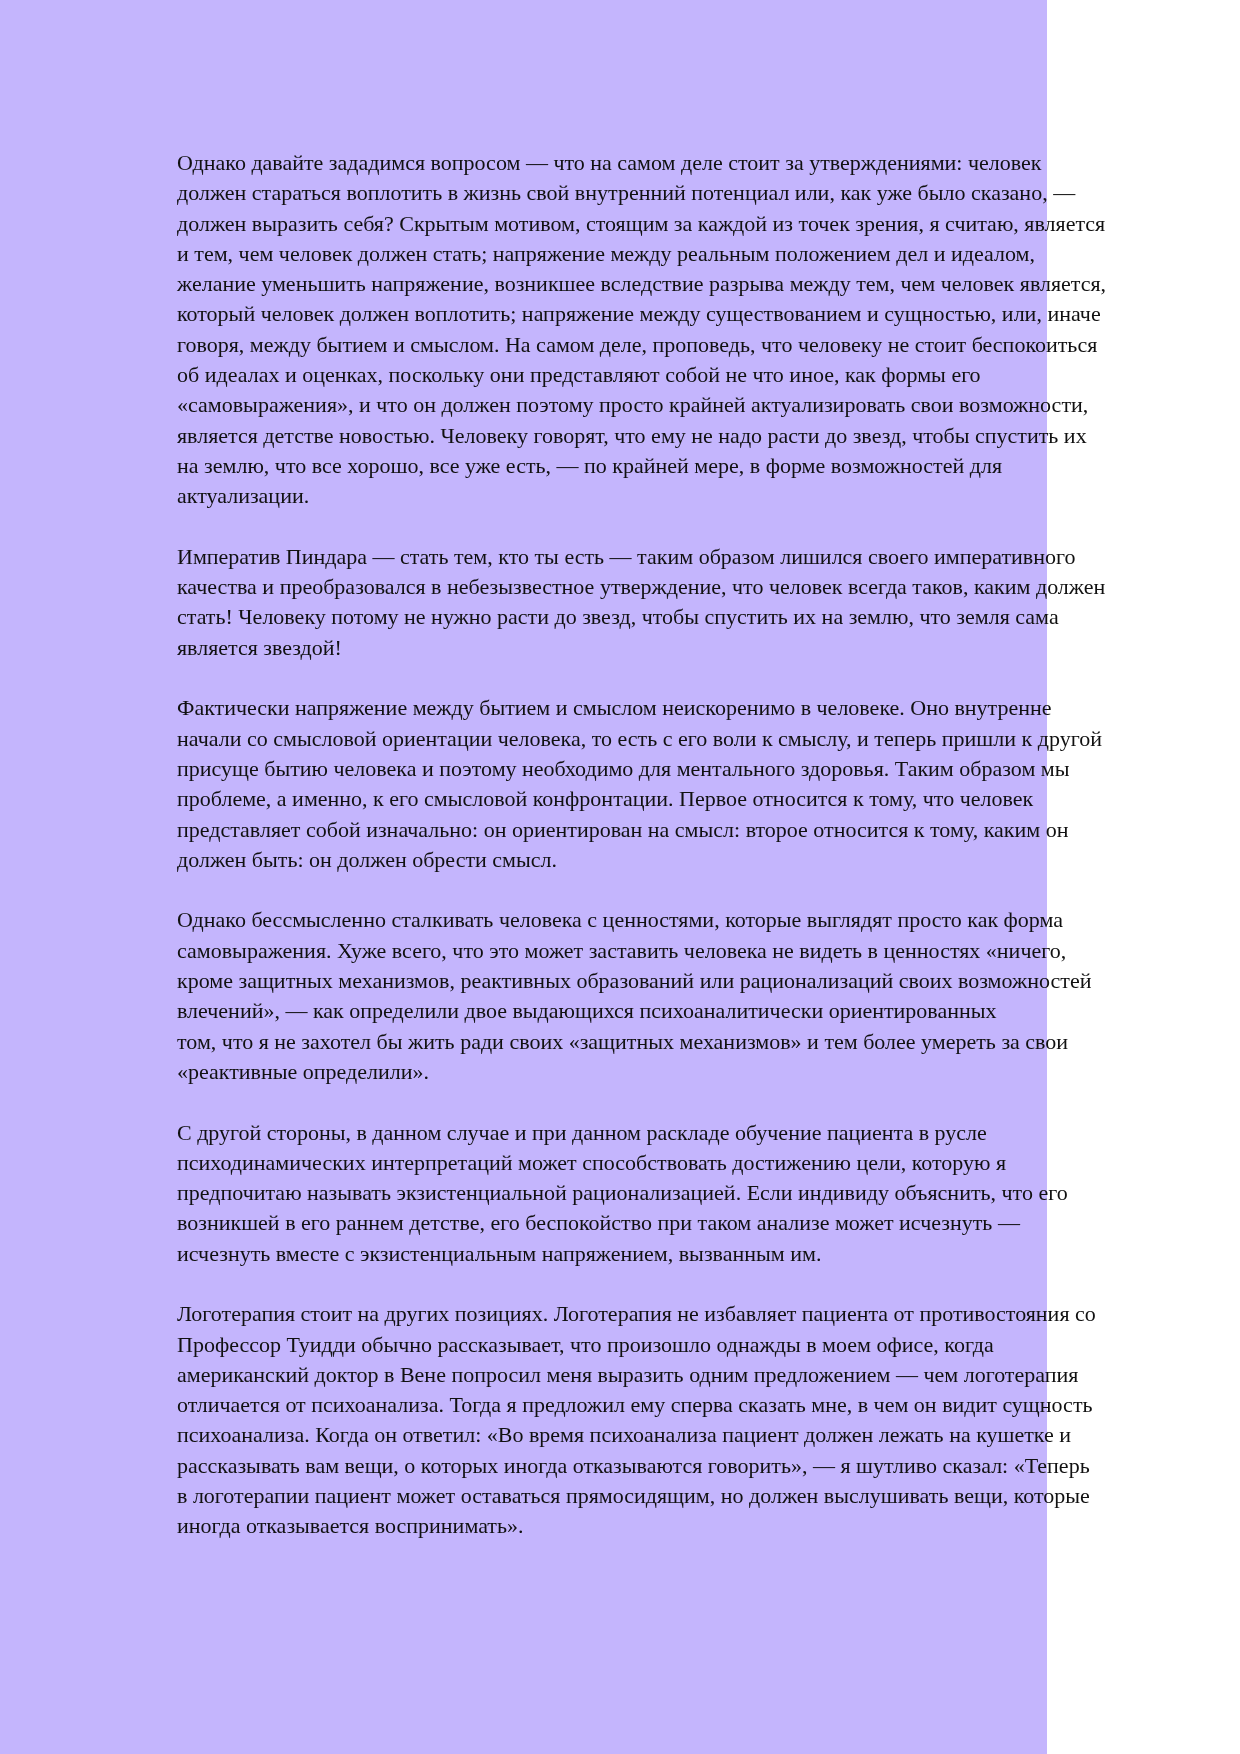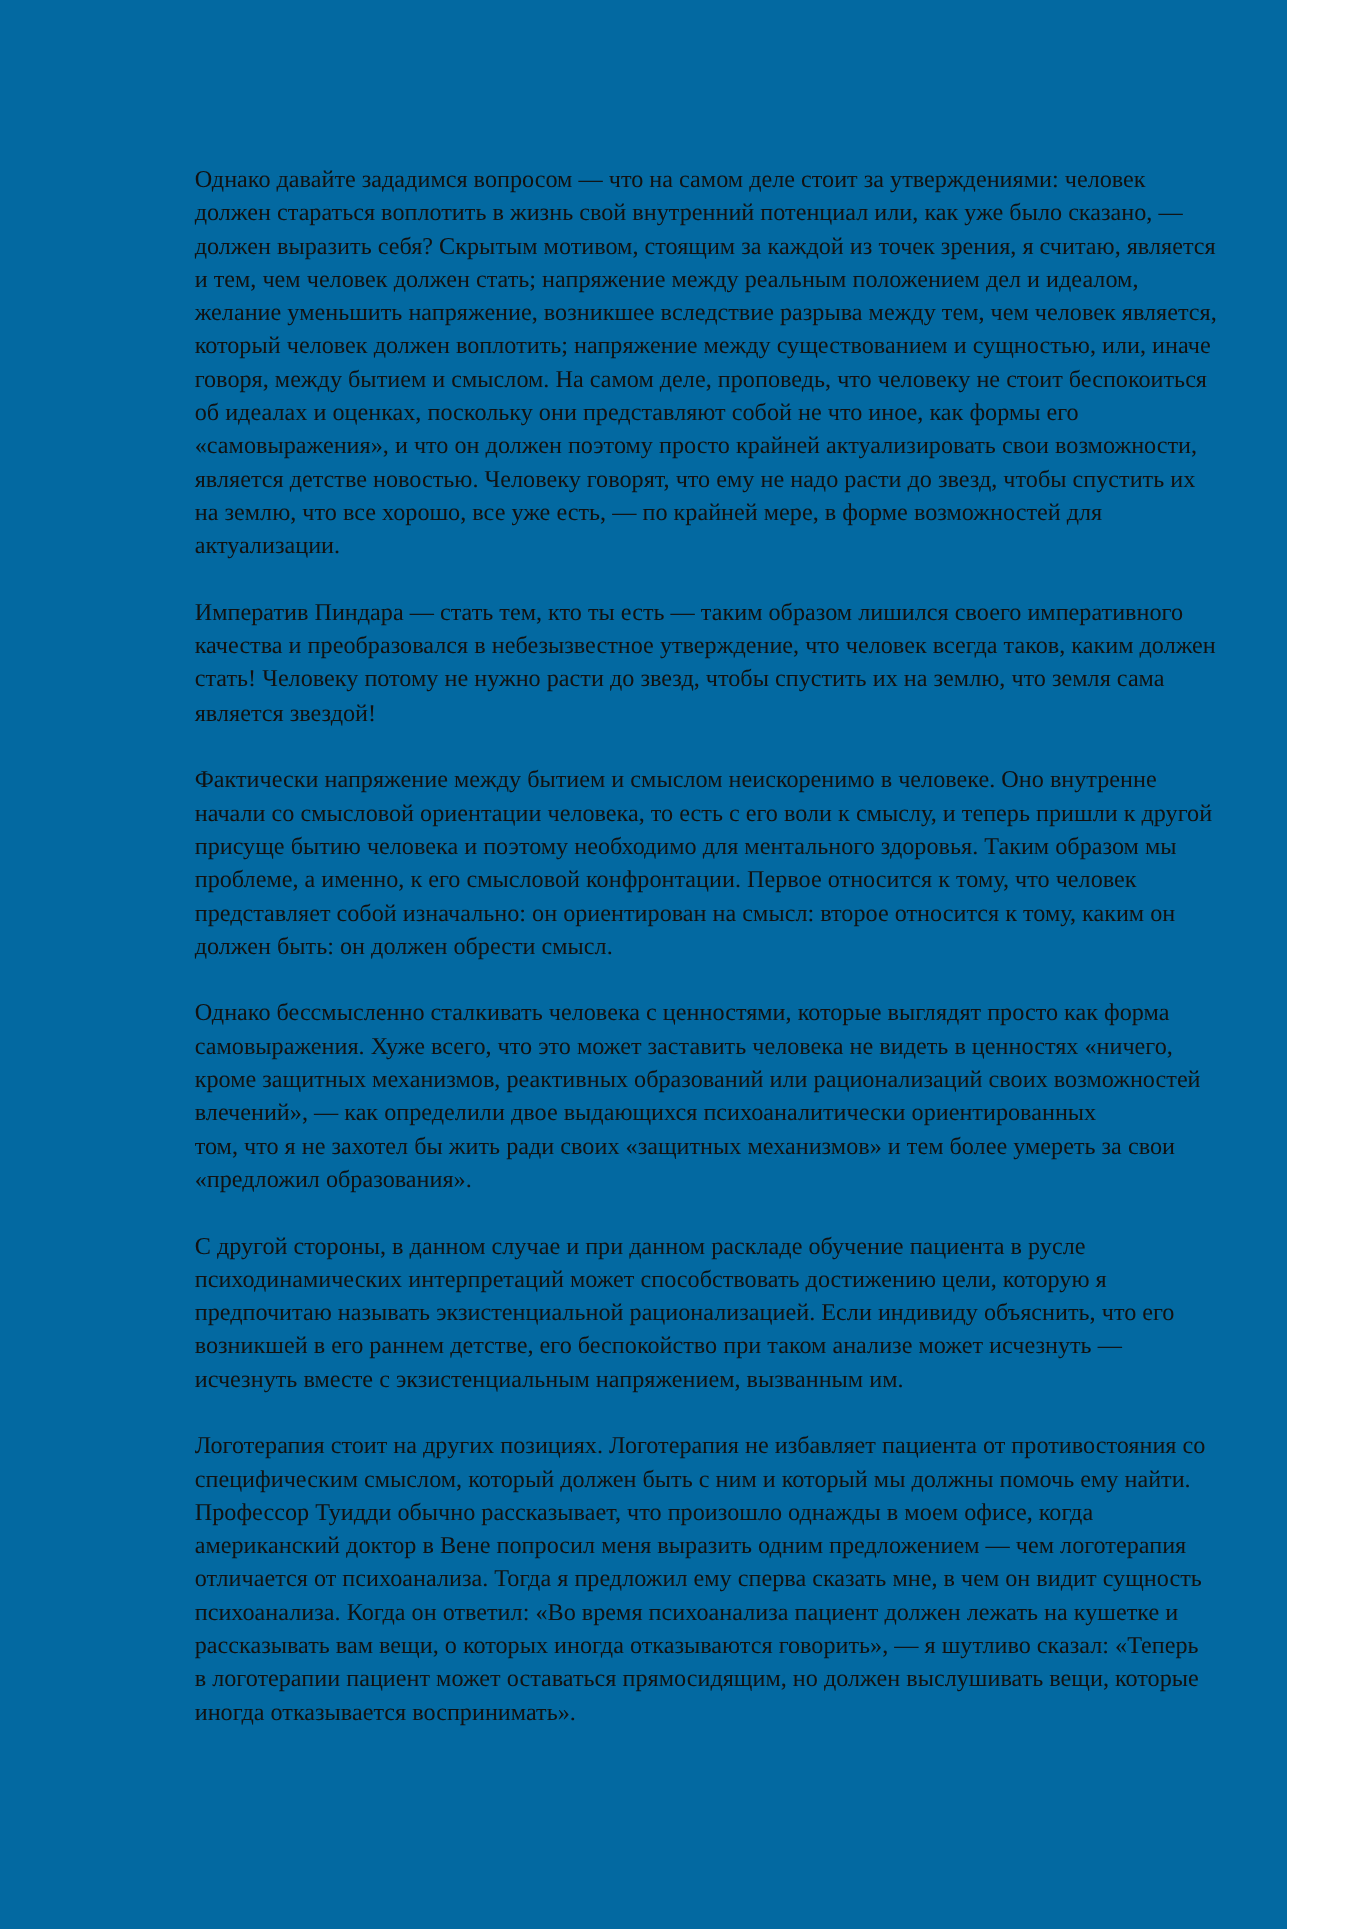--- a/index.html
+++ b/index.html
@@ -10,23 +10,23 @@
     body {
       width: 1240px;
       height: 1754px;
       position: relative;
       overflow: hidden;
     }
     .page {
       position: absolute;
       left: 0;
       top: 0;
-      width: 1170px;
+      width: 1047px;
       height: 1754px;
-      background: #0369a1;
+      background: #c4b5fd;
     }
     .body-text {
       position: absolute;
       left: 177px;
       top: 148px;
       width: 1000px;
       font-family: "Liberation Serif", "DejaVu Serif", serif;
       font-size: 22px;
       line-height: 30.3px;
       color: #111111;
@@ -72,32 +72,31 @@
         <span class="line">проблеме, а именно, к его смысловой конфронтации. Первое относится к тому, что человек</span>
         <span class="line">представляет собой изначально: он ориентирован на смысл: второе относится к тому, каким он</span>
         <span class="line">должен быть: он должен обрести смысл.</span>
       </div>
       <div class="paragraph">
         <span class="line">Однако бессмысленно сталкивать человека с ценностями, которые выглядят просто как форма</span>
         <span class="line">самовыражения. Хуже всего, что это может заставить человека не видеть в ценностях «ничего,</span>
         <span class="line">кроме защитных механизмов, реактивных образований или рационализаций своих возможностей</span>
         <span class="line">влечений», — как определили двое выдающихся психоаналитически ориентированных</span>
         <span class="line">том, что я не захотел бы жить ради своих «защитных механизмов» и тем более умереть за свои</span>
-        <span class="line">«предложил образования».</span>
+        <span class="line">«реактивные определили».</span>
       </div>
       <div class="paragraph">
         <span class="line">С другой стороны, в данном случае и при данном раскладе обучение пациента в русле</span>
         <span class="line">психодинамических интерпретаций может способствовать достижению цели, которую я</span>
         <span class="line">предпочитаю называть экзистенциальной рационализацией. Если индивиду объяснить, что его</span>
         <span class="line">возникшей в его раннем детстве, его беспокойство при таком анализе может исчезнуть —</span>
         <span class="line">исчезнуть вместе с экзистенциальным напряжением, вызванным им.</span>
       </div>
       <div class="paragraph">
         <span class="line">Логотерапия стоит на других позициях. Логотерапия не избавляет пациента от противостояния со</span>
-        <span class="line">специфическим смыслом, который должен быть с ним и который мы должны помочь ему найти.</span>
         <span class="line">Профессор Туидди обычно рассказывает, что произошло однажды в моем офисе, когда</span>
         <span class="line">американский доктор в Вене попросил меня выразить одним предложением — чем логотерапия</span>
         <span class="line">отличается от психоанализа. Тогда я предложил ему сперва сказать мне, в чем он видит сущность</span>
         <span class="line">психоанализа. Когда он ответил: «Во время психоанализа пациент должен лежать на кушетке и</span>
         <span class="line">рассказывать вам вещи, о которых иногда отказываются говорить», — я шутливо сказал: «Теперь</span>
         <span class="line">в логотерапии пациент может оставаться прямосидящим, но должен выслушивать вещи, которые</span>
         <span class="line">иногда отказывается воспринимать».</span>
       </div>
     </div>
 </div>

